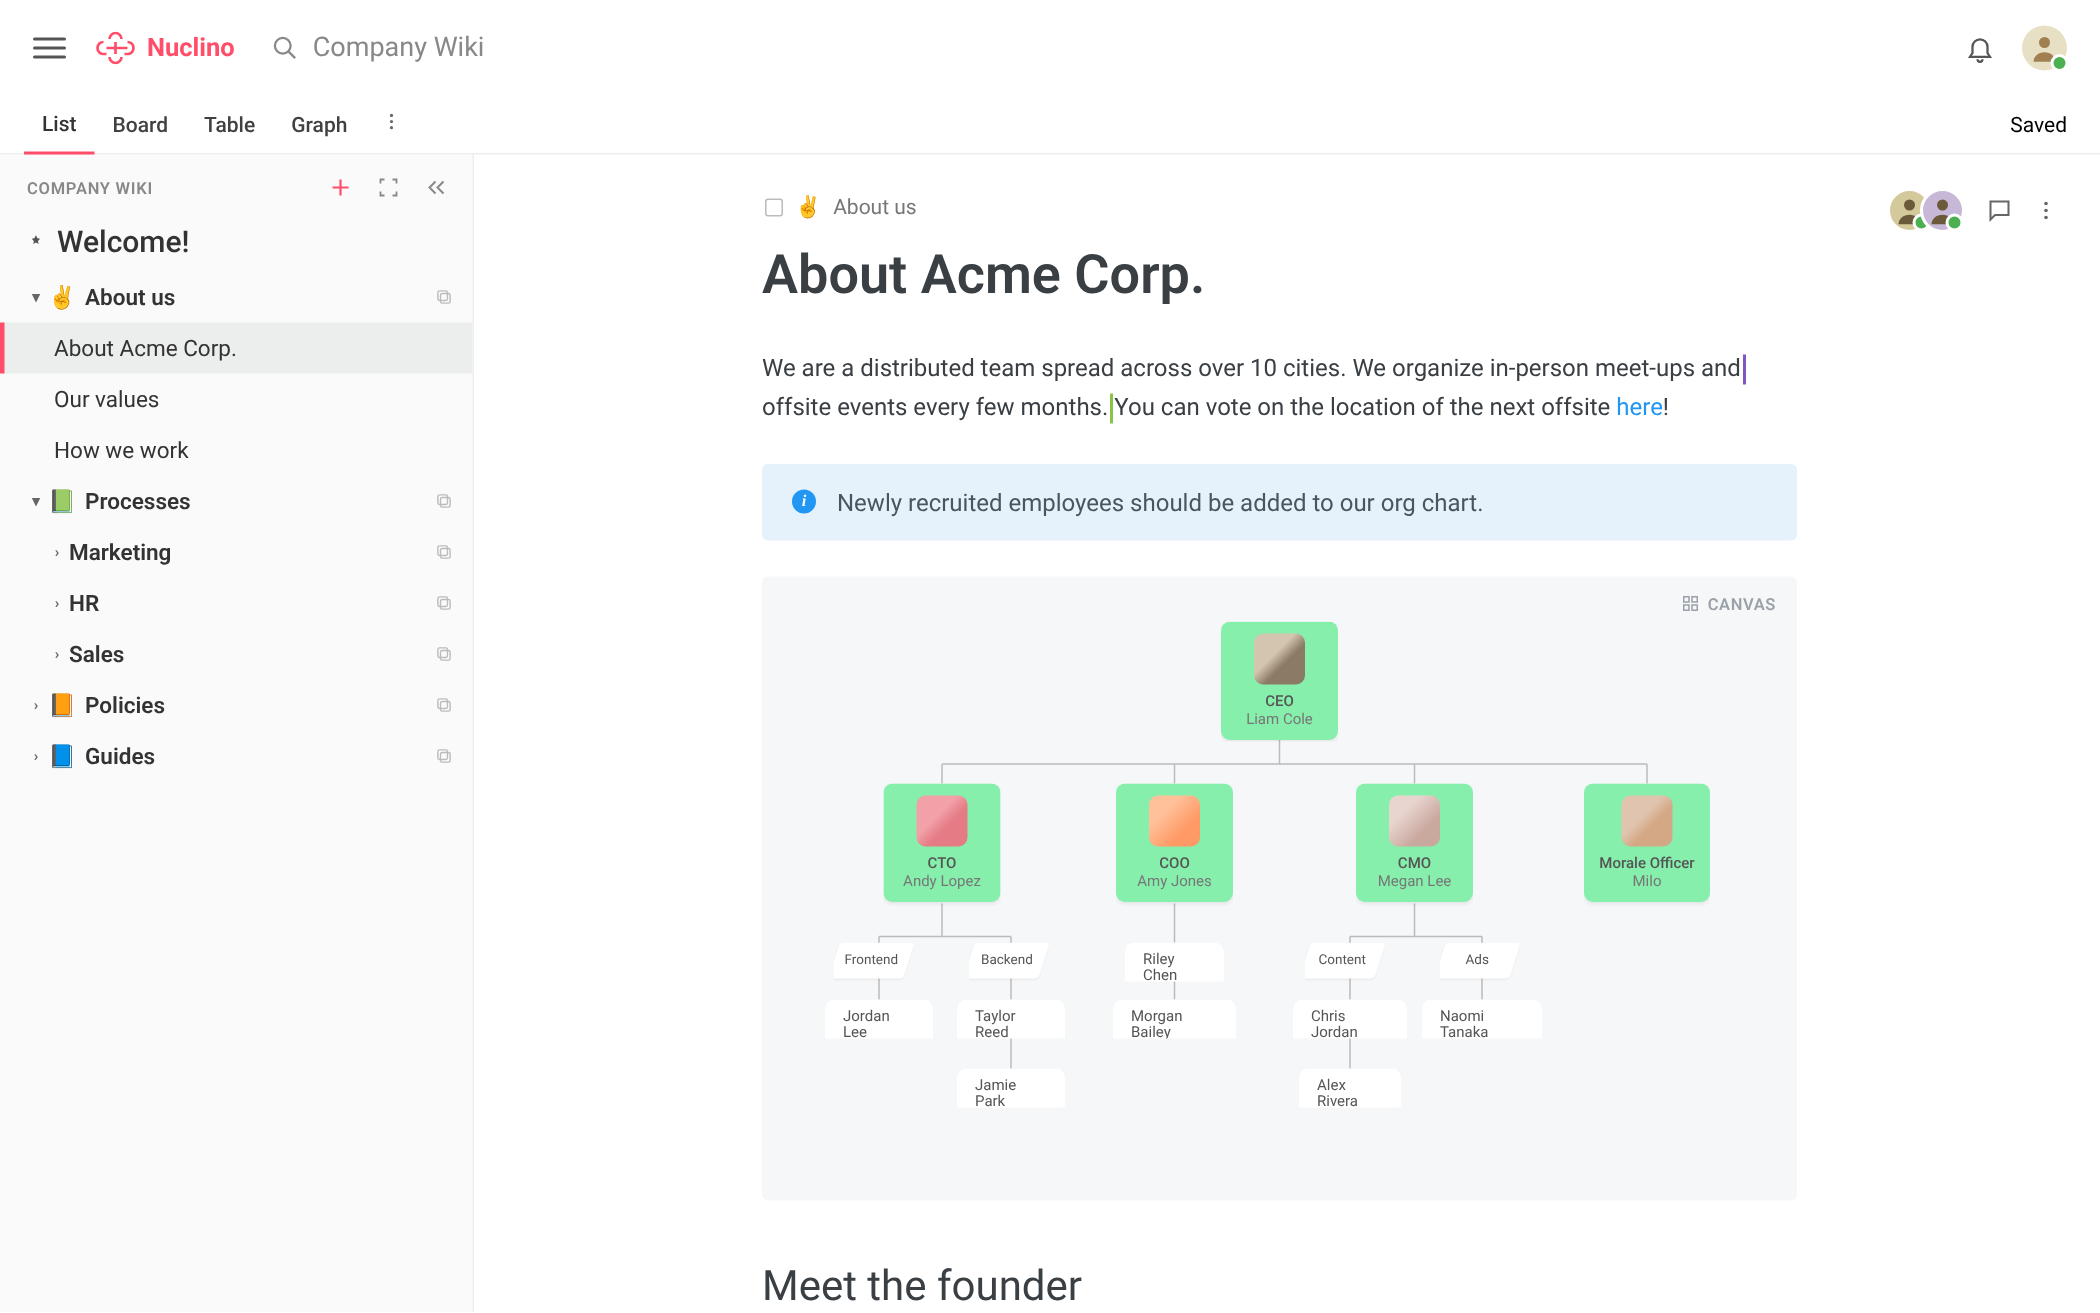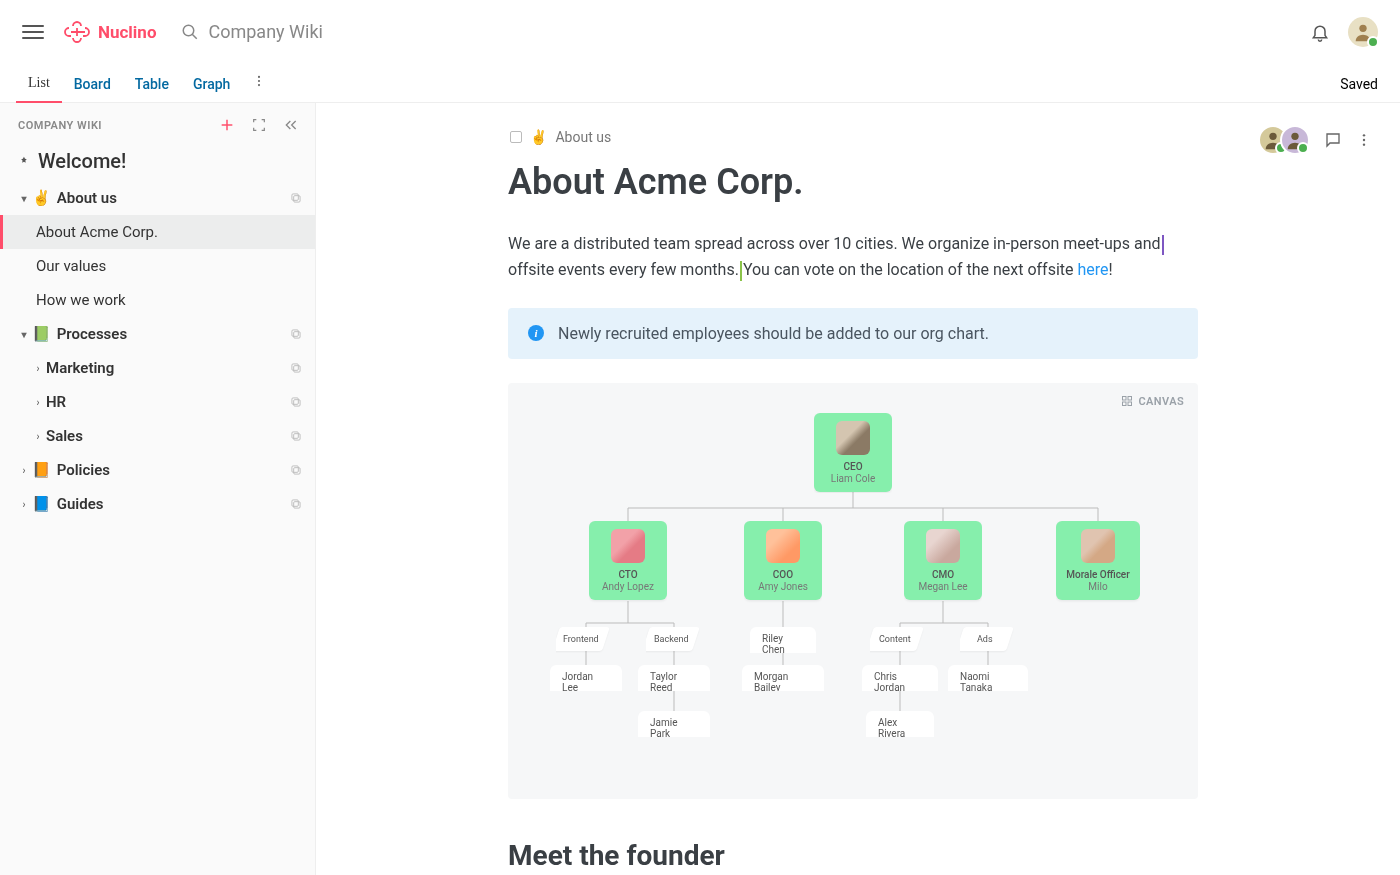--- a/index.html
+++ b/index.html
@@ -15,22 +15,22 @@
 .search-wrap svg { color: #888; }
 .search-text { margin-left: 10px; font-size: 18px; color: #888; font-weight: 400; }
 .top-right { display: flex; align-items: center; gap: 18px; }
 .bell { color: #555; cursor: pointer; }
 .avatar-top { width: 30px; height: 30px; border-radius: 50%; background: #e8e0c4; position: relative; cursor: pointer; display:flex; align-items:center; justify-content:center;}
 .avatar-top::after { content:''; position:absolute; bottom:-1px; right:-1px; width:8px; height:8px; border-radius:50%; background:#4caf50; border:2px solid #fff;}
 .avatar-top svg{color:#a08050;}
 
 
 .tabs-bar { height: 40px; display: flex; align-items: flex-end; padding: 0 16px; border-bottom: 1px solid #eee; position: relative; }
-.tab { padding: 0 12px 10px 12px; font-size: 14px; font-weight: 500; color: #0369a1; cursor: pointer; }
-.tab.active { color: #333; border-bottom: 2px solid #ff4d6a; margin-bottom: -1px; font-family: Liberation Serif, serif; }
+.tab { padding: 0 12px 10px 12px; font-size: 14px; font-weight: 500; color: #404040; cursor: pointer; }
+.tab.active { color: #333; border-bottom: 2px solid #ff4d6a; margin-bottom: -1px; }
 .tabs-more { padding: 0 10px 10px 10px; color: #666; cursor: pointer; }
 .saved { position: absolute; right: 22px; bottom: 10px; color: #000000; font-size: 14px; }
 
 
 .app-body { display: flex; height: calc(875px - 103px); }
 
 
 .sidebar { width: 316px; border-right: 1px solid #eee; background: #fafafa; overflow-y: auto; }
 .side-head { display: flex; align-items: center; padding: 14px 16px 8px 18px; }
 .side-title { font-size: 11px; letter-spacing: .5px; font-weight: 600; color: #888; }
@@ -83,21 +83,21 @@
 .photo-3{background:linear-gradient(135deg,#ffc19a 30%,#ff9965 70%);}
 .photo-4{background:linear-gradient(135deg,#e8d5d0 30%,#c9a89e 70%);}
 .photo-5{background:linear-gradient(135deg,#e0c4b0 40%,#d4a885 60%);}
 .org-title{font-size:10px;font-weight:500;color:#555;}
 .org-name{font-size:10px;color:#777;margin-top:1px;}
 .org-chip{background:#fff;border-radius:6px;box-shadow:0 1px 2px rgba(0,0,0,.06);font-size:10px;padding:6px 12px;color:#555;}
 .org-diamond{width:50px;height:24px;background:#fff;border-radius:3px;box-shadow:0 1px 2px rgba(0,0,0,.06);font-size:9px;display:flex;align-items:center;justify-content:center;color:#555;transform:skewX(-18deg);}
 .org-diamond span{transform:skewX(18deg);}
 
 .org-svg{display:block;}
-.heading-2 { font-size: 28px; font-weight: 700; color:#3a3f44; margin-top: 40px; }
+.heading-2 { font-size: 28px; font-weight: 400; color:#3a3f44; margin-top: 40px; }
 
 
 .face-svg{width:22px;height:22px;}
 </style>
 </head>
 <body>
 
 <div class="top-header">
   <div class="hamburger">
       <span></span>

